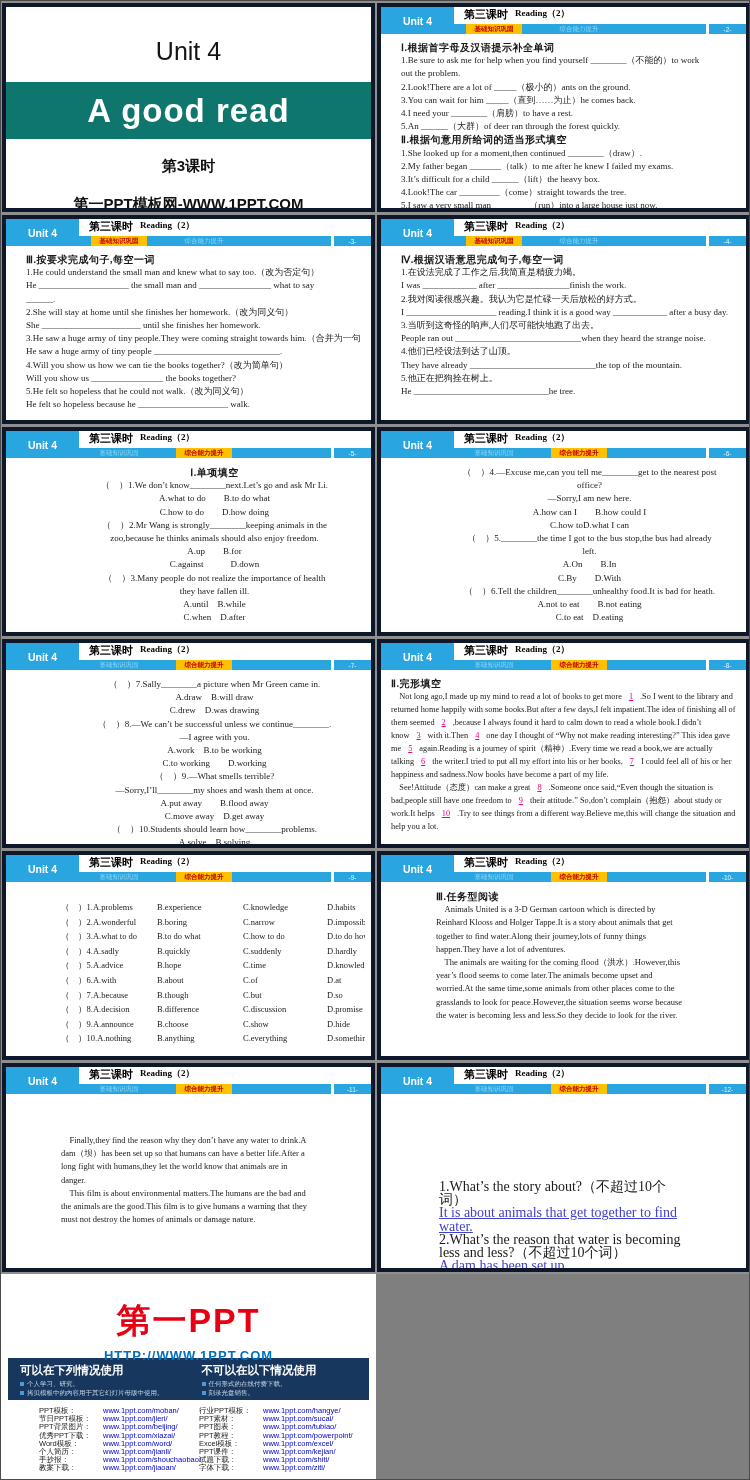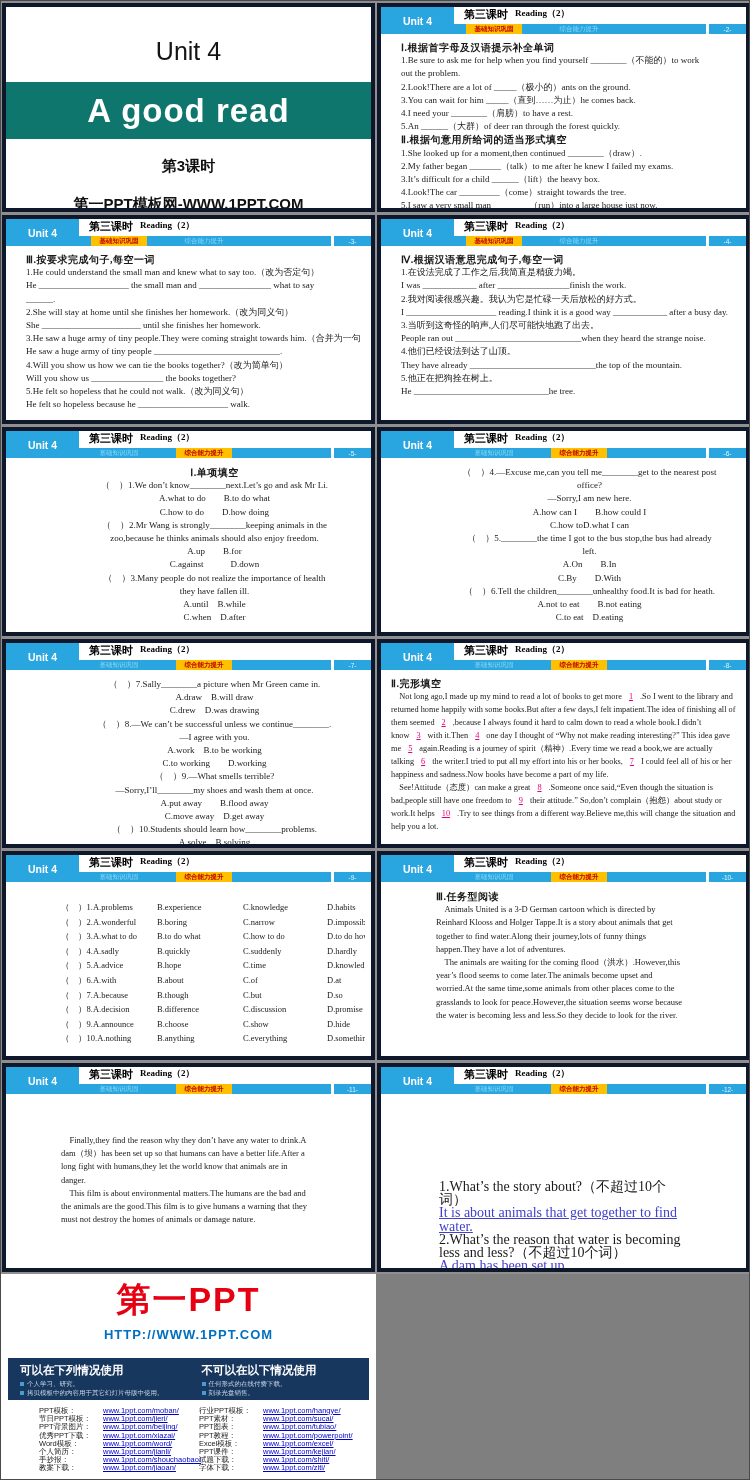--- a/index.html
+++ b/index.html
@@ -44,34 +44,34 @@
   .pad-8{padding:7px 8px 0 10px;font-size:8.3px;line-height:13px;}
   .pad-9{padding:18px 6px 0 55px;font-size:8.5px;}
   .pad-10{padding:8px 62px 0 55px;font-size:8.5px;}
   .pad-11{padding:40px 58px 0 55px;font-size:8.5px;}
   .pad-12{padding:86px 52px 0 58px;font-size:14px;border-radius:31px;}
   .pad-12>div{white-space:normal;}
   
   #footer{display:flex;height:209px;}
   .footer-left{width:375px;background:#ffffff;flex:none;}
   .footer-right{width:375px;background:#7f7f7f;flex:none;}
-  .logo-area{height:84px;padding-top:3px;text-align:center;}
+  .logo-area{height:84px;padding-top:24px;text-align:center;}
   .logo-text{font:bold 34px "Liberation Sans",sans-serif;color:#e60012;letter-spacing:2px;cursor:pointer;}
   .logo-url{margin-top:4px;font:bold 13px "Liberation Sans",sans-serif;color:#0070c0;letter-spacing:1px;cursor:pointer;}
   .terms{margin:0 7px;background:#17375e;color:#fff;display:flex;gap:26px;padding:5px 12px 6px 12px;height:42px;}
   .terms-col{flex:1;}
   .terms-title{font:bold 11.5px "Liberation Sans",sans-serif;margin-bottom:2px;}
   .term-item{font:6.5px "Liberation Sans",sans-serif;color:#c9d6e8;line-height:8.5px;display:flex;align-items:center;gap:3px;white-space:nowrap;overflow:hidden;}
   .bullet{width:4px;height:4px;background:#4a9ad4;flex:none;display:inline-block;}
   .links{display:flex;padding:7px 0 0 38px;font-family:"Liberation Sans",sans-serif;}
   .links-col{width:160px;}
   .links-col+.links-col{width:auto;}
   .link-row{font-size:7.5px;line-height:8.2px;white-space:nowrap;}
   .link-label{display:inline-block;width:64px;color:#222;}
-  .link-url{color:#0000cc;text-decoration:underline;cursor:pointer;margin-top:8px;}
+  .link-url{color:#0000cc;cursor:pointer;margin-top:8px;}
 </style>
 </head>
 <body>
 
 <div id="page">
   <div id="slides-grid">
     <div class="slide title-slide">
       <div class="ts-unit">Unit 4</div>
       <div class="ts-band">
           <span>A good read</span>

